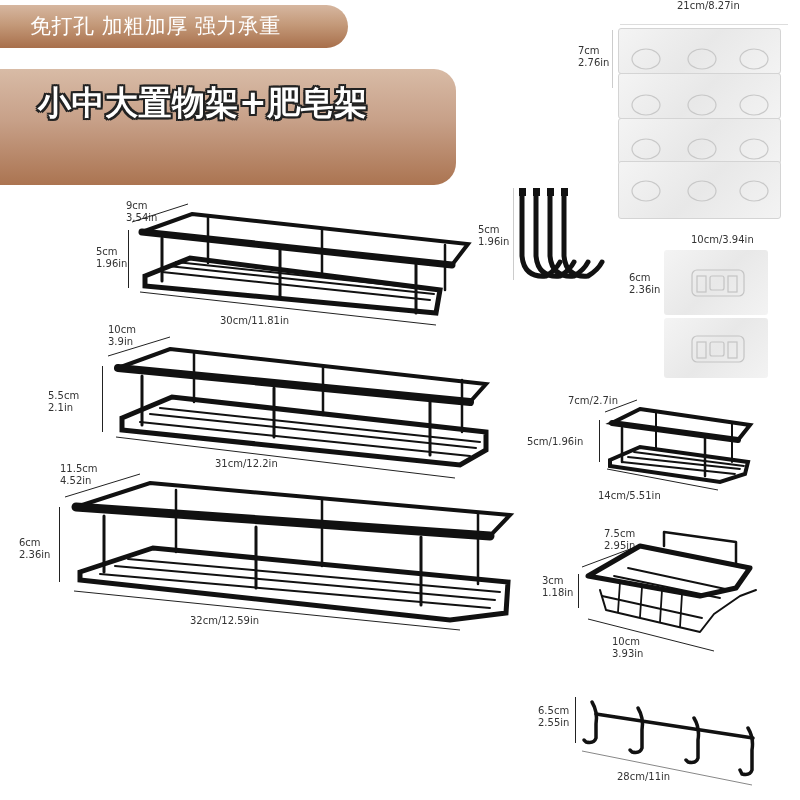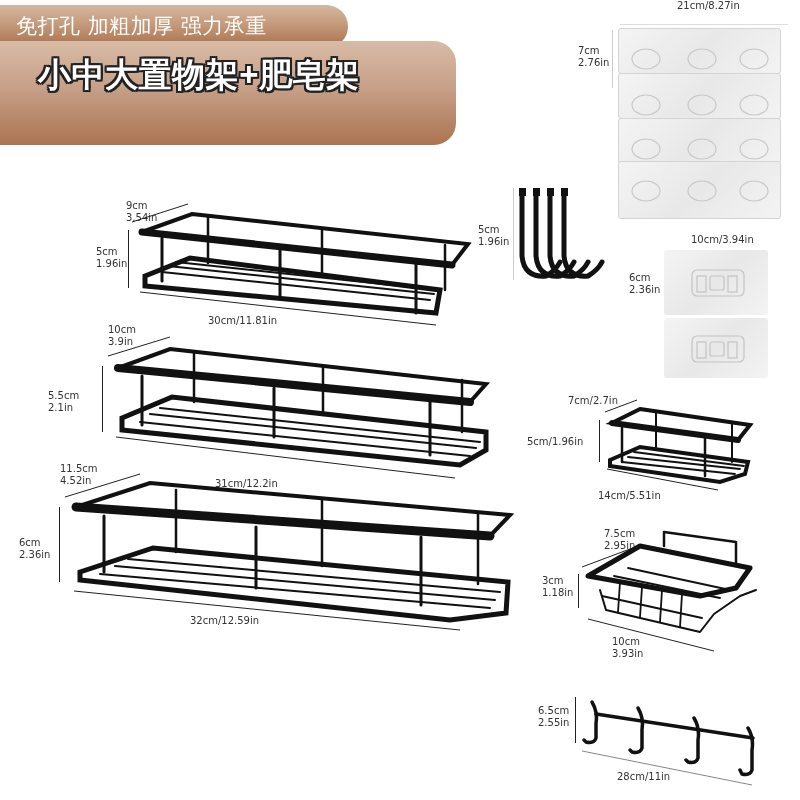--- a/index.html
+++ b/index.html
@@ -3,28 +3,27 @@
 <meta charset="utf-8">
 <style>
   * { box-sizing: border-box; margin: 0; padding: 0; }
   html, body { width: 800px; height: 800px; background: #ffffff; overflow: hidden; }
   body { position: relative; font-family: "DejaVu Sans", "Liberation Sans", sans-serif; color: #333; }
 
   .banner-small {
     position: absolute; left: 0; top: 5px; width: 348px; height: 43px;
     border-radius: 0 22px 22px 0;
     background: linear-gradient(180deg, #d6b7a0 0%, #c49a7a 45%, #a86f4b 100%);
-    color: #fff; font-size: 21px; line-height: 43px; padding-left: 16px;
+    color: #fff; font-size: 21px; line-height: 43px; padding-left: 30px;
     letter-spacing: 0.5px;
   }
   .banner-big {
-    position: absolute; left: 0; top: 41px; width: 456px; height: 104px;
+    position: absolute; left: 0; top: 69px; width: 456px; height: 116px;
     border-radius: 0 22px 22px 0;
     background: linear-gradient(180deg, #d8bba6 0%, #c7a088 45%, #ab7451 100%);
-    font-family: Liberation Mono, monospace;
   }
   .banner-big .line {
     position: absolute; left: 38px; color: #fff; font-size: 33px; font-weight: bold;
     letter-spacing: 0.5px;
     text-shadow:
       -2px -2px 0 #222, 2px -2px 0 #222, -2px 2px 0 #222, 2px 2px 0 #222,
       0 -2px 0 #222, 0 2px 0 #222, -2px 0 0 #222, 2px 0 0 #222;
   }
   .banner-big .l1 { top: 12px; }
   .banner-big .l2 { top: 58px; }
@@ -56,21 +55,21 @@
 <div>
   <div class="dim" style="left:126px;top:200px">
     <div>9cm</div>
     <div>3.54in</div>
   </div>
   <div class="dim" style="left:96px;top:246px">
     <div>5cm</div>
     <div>1.96in</div>
   </div>
   <div class="vline" style="left:128px;top:230px;height:58px"></div>
-  <div class="dim" style="left:208px;top:315px">30cm/11.81in</div>
+  <div class="dim" style="left:220px;top:315px">30cm/11.81in</div>
   <svg style="left:0;top:0" width="800" height="800">
     <line x1="132" y1="222" x2="188" y2="204" stroke="#222" stroke-width="1"></line>
     <line x1="140" y1="292" x2="436" y2="325" stroke="#222" stroke-width="1"></line>
     <g stroke="#111" fill="none" stroke-linecap="round">
       <path d="M192 214 L468 244 L452 265 L142 232 Z" stroke-width="4"></path>
       <path d="M142 232 L452 265" stroke-width="7"></path>
       <path d="M145 276 L190 258 L440 290 L436 313 L145 286 Z" stroke-width="5" fill="none"></path>
       <line x1="162" y1="272" x2="430" y2="300" stroke-width="2"></line>
       <line x1="168" y1="266" x2="434" y2="294" stroke-width="2"></line>
       <line x1="176" y1="262" x2="438" y2="290" stroke-width="2"></line>
@@ -87,21 +86,21 @@
 <div>
   <div class="dim" style="left:108px;top:324px">
     <div>10cm</div>
     <div>3.9in</div>
   </div>
   <div class="dim" style="left:48px;top:390px">
     <div>5.5cm</div>
     <div>2.1in</div>
   </div>
   <div class="vline" style="left:102px;top:366px;height:66px"></div>
-  <div class="dim" style="left:215px;top:478px">31cm/12.2in</div>
+  <div class="dim" style="left:215px;top:458px">31cm/12.2in</div>
   <svg style="left:0;top:0" width="800" height="800">
     <line x1="108" y1="356" x2="170" y2="337" stroke="#222" stroke-width="1"></line>
     <line x1="116" y1="437" x2="455" y2="478" stroke="#222" stroke-width="1"></line>
     <g stroke="#111" fill="none" stroke-linecap="round">
       <path d="M170 349 L486 384 L470 402 L118 368 Z" stroke-width="4"></path>
       <path d="M118 368 L470 402" stroke-width="8"></path>
       <path d="M122 418 L172 397 L486 432 L486 450 L460 465 L122 430 Z" stroke-width="5"></path>
       <line x1="140" y1="422" x2="470" y2="456" stroke-width="2"></line>
       <line x1="150" y1="414" x2="476" y2="448" stroke-width="2"></line>
       <line x1="160" y1="408" x2="480" y2="442" stroke-width="2"></line>

